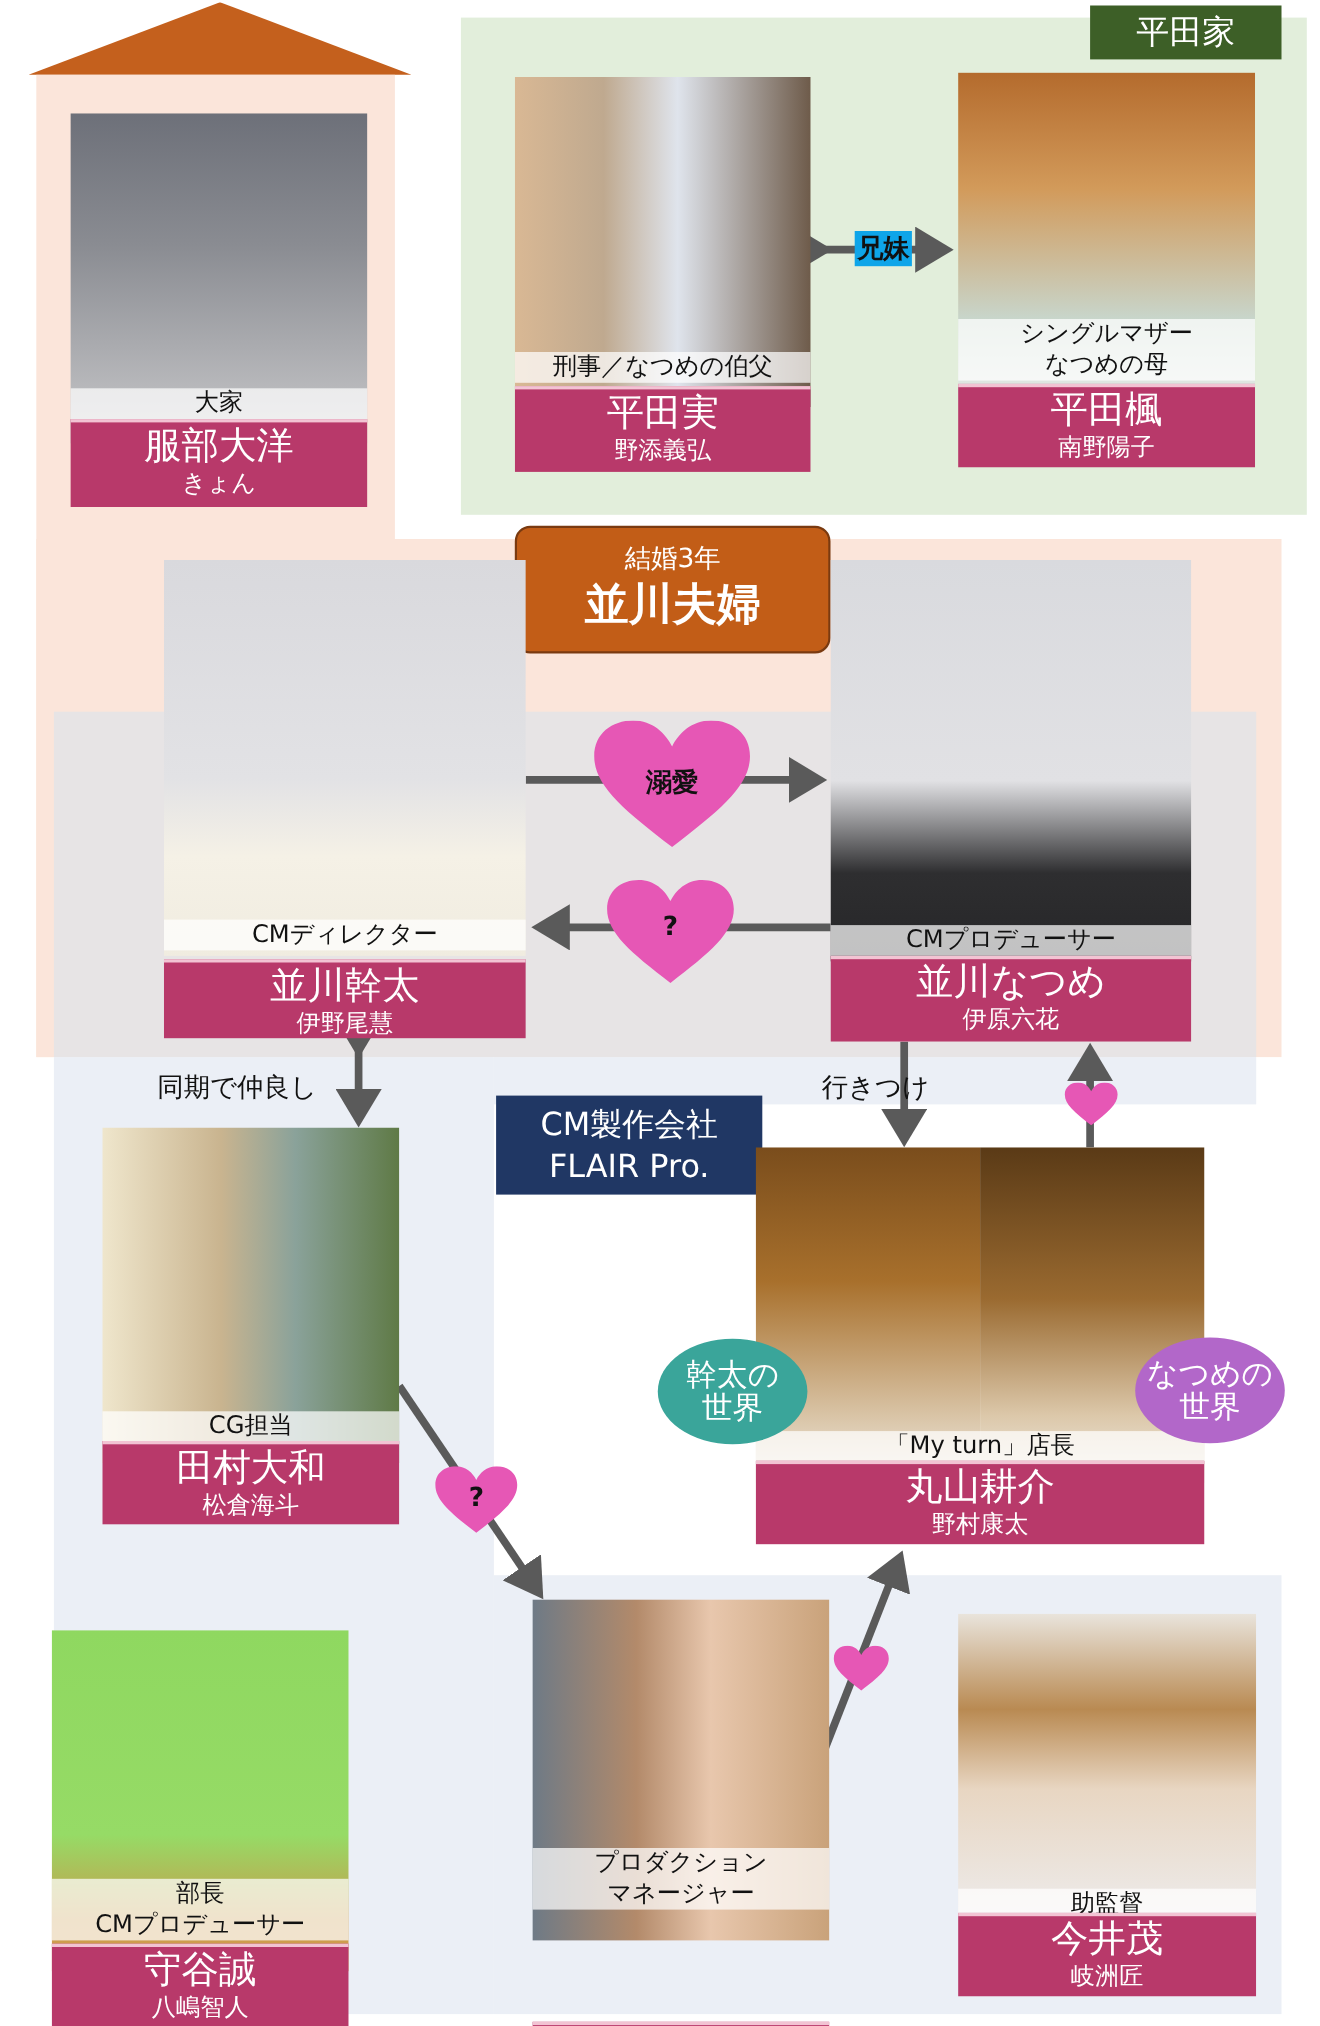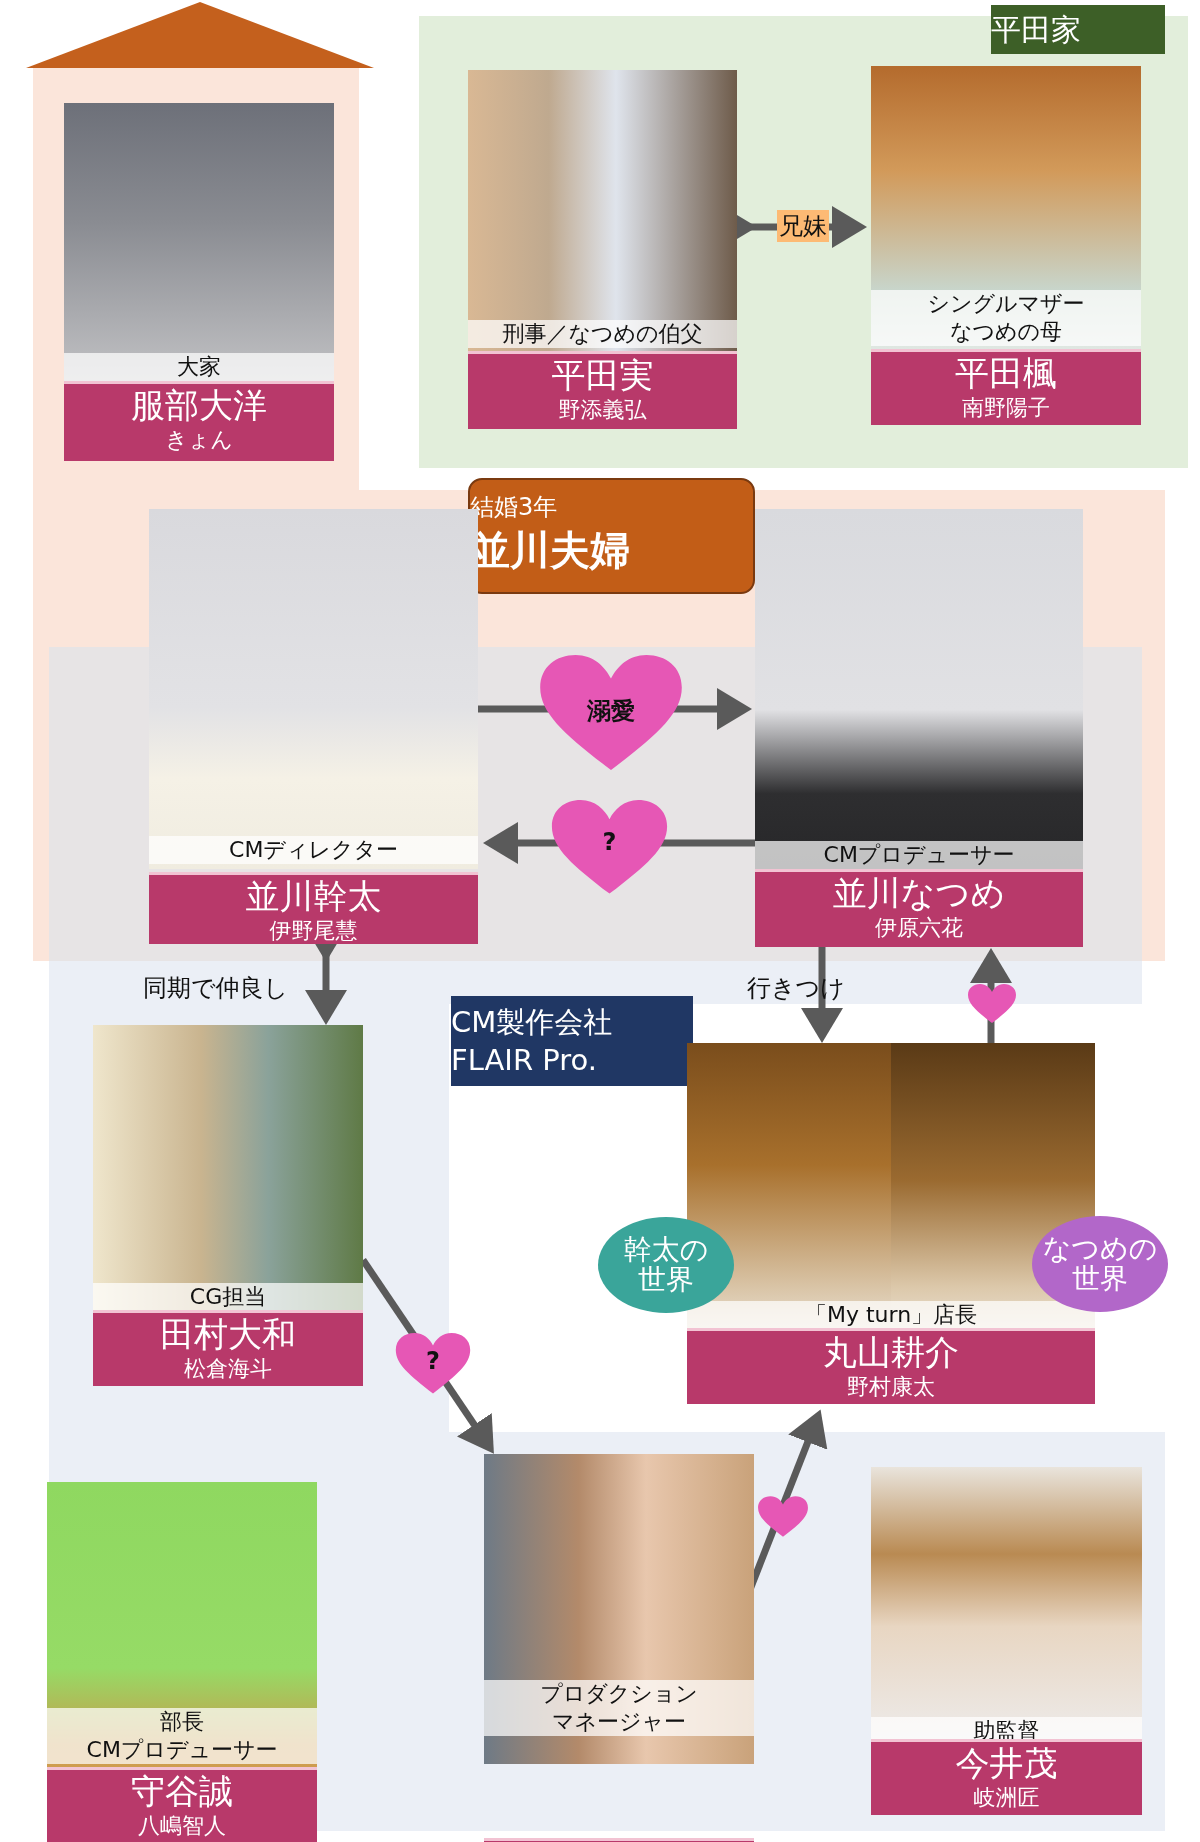--- a/index.html
+++ b/index.html
@@ -13,21 +13,21 @@
 
   .card { position: absolute; overflow: hidden; }
   .photo { position: absolute; left: 0; top: 0; right: 0; }
   .role { position: absolute; left: 0; right: 0; text-align: center; color: #111;
           background: rgba(255,255,255,0.72); font-size: 22px; line-height: 28px; }
   .nameplate { position: absolute; left: 0; right: 0; bottom: 0; background: #b8396a;
                color: #fff; text-align: center; border-top: 3px solid #f2c3d3; }
   .nameplate .name { display: block; font-size: 34px; line-height: 42px; }
   .nameplate .actor { display: block; font-size: 22px; line-height: 28px; }
 
-  .label-box { position: absolute; color: #fff; }
+  .label-box { position: absolute; color: #fff; text-align: center; }
   .conn-text { position: absolute; font-size: 24px; color: #111; white-space: nowrap; }
   .heart { position: absolute; }
   .heart-text { position: absolute; left: 0; right: 0; text-align: center; font-size: 24px; font-weight: bold; color: #111; }
   .oval { position: absolute; border-radius: 50%; color: #fff; text-align: center; font-size: 28px; line-height: 30px;
           display: flex; flex-direction: column; justify-content: center; align-items: center; }
   svg.lines { position: absolute; left: 0; top: 0; pointer-events: none; }
 </style>
 </head>
 <body>
 
@@ -82,21 +82,21 @@
 </div>
 
 <div class="card" style="left:468px;top:70px;width:269px;height:359px;">
   <div class="photo" style="height:300px;background:linear-gradient(90deg,#d9b894 0%,#bfa98f 30%,#dfe4ec 55%,#6e5b4a 100%);"></div>
   <div class="role" style="top:250px;">刑事／なつめの伯父</div>
   <div class="nameplate" style="height:78px;">
     <span class="name">平田実</span>
     <span class="actor">野添義弘</span>
   </div>
 </div>
-<div class="conn-text" style="left:777px;top:210px;background:#fdba74;padding:0 2px;">兄妹</div>
+<div class="conn-text" style="left:777px;top:210px;background:#0ea5e9;padding:0 2px;font-weight:bold;">兄妹</div>
 
 <div class="card" style="left:871px;top:66px;width:270px;height:359px;">
   <div class="photo" style="height:300px;background:linear-gradient(180deg,#b46b2d 0%,#d29a5a 35%,#c8d6cc 75%,#e6ece8 100%);"></div>
   <div class="role" style="top:224px;line-height:28px;">
     <span>シングルマザー</span><br>
     <span>なつめの母</span>
   </div>
   <div class="nameplate" style="height:76px;">
     <span class="name">平田楓</span>
     <span class="actor">南野陽子</span>

